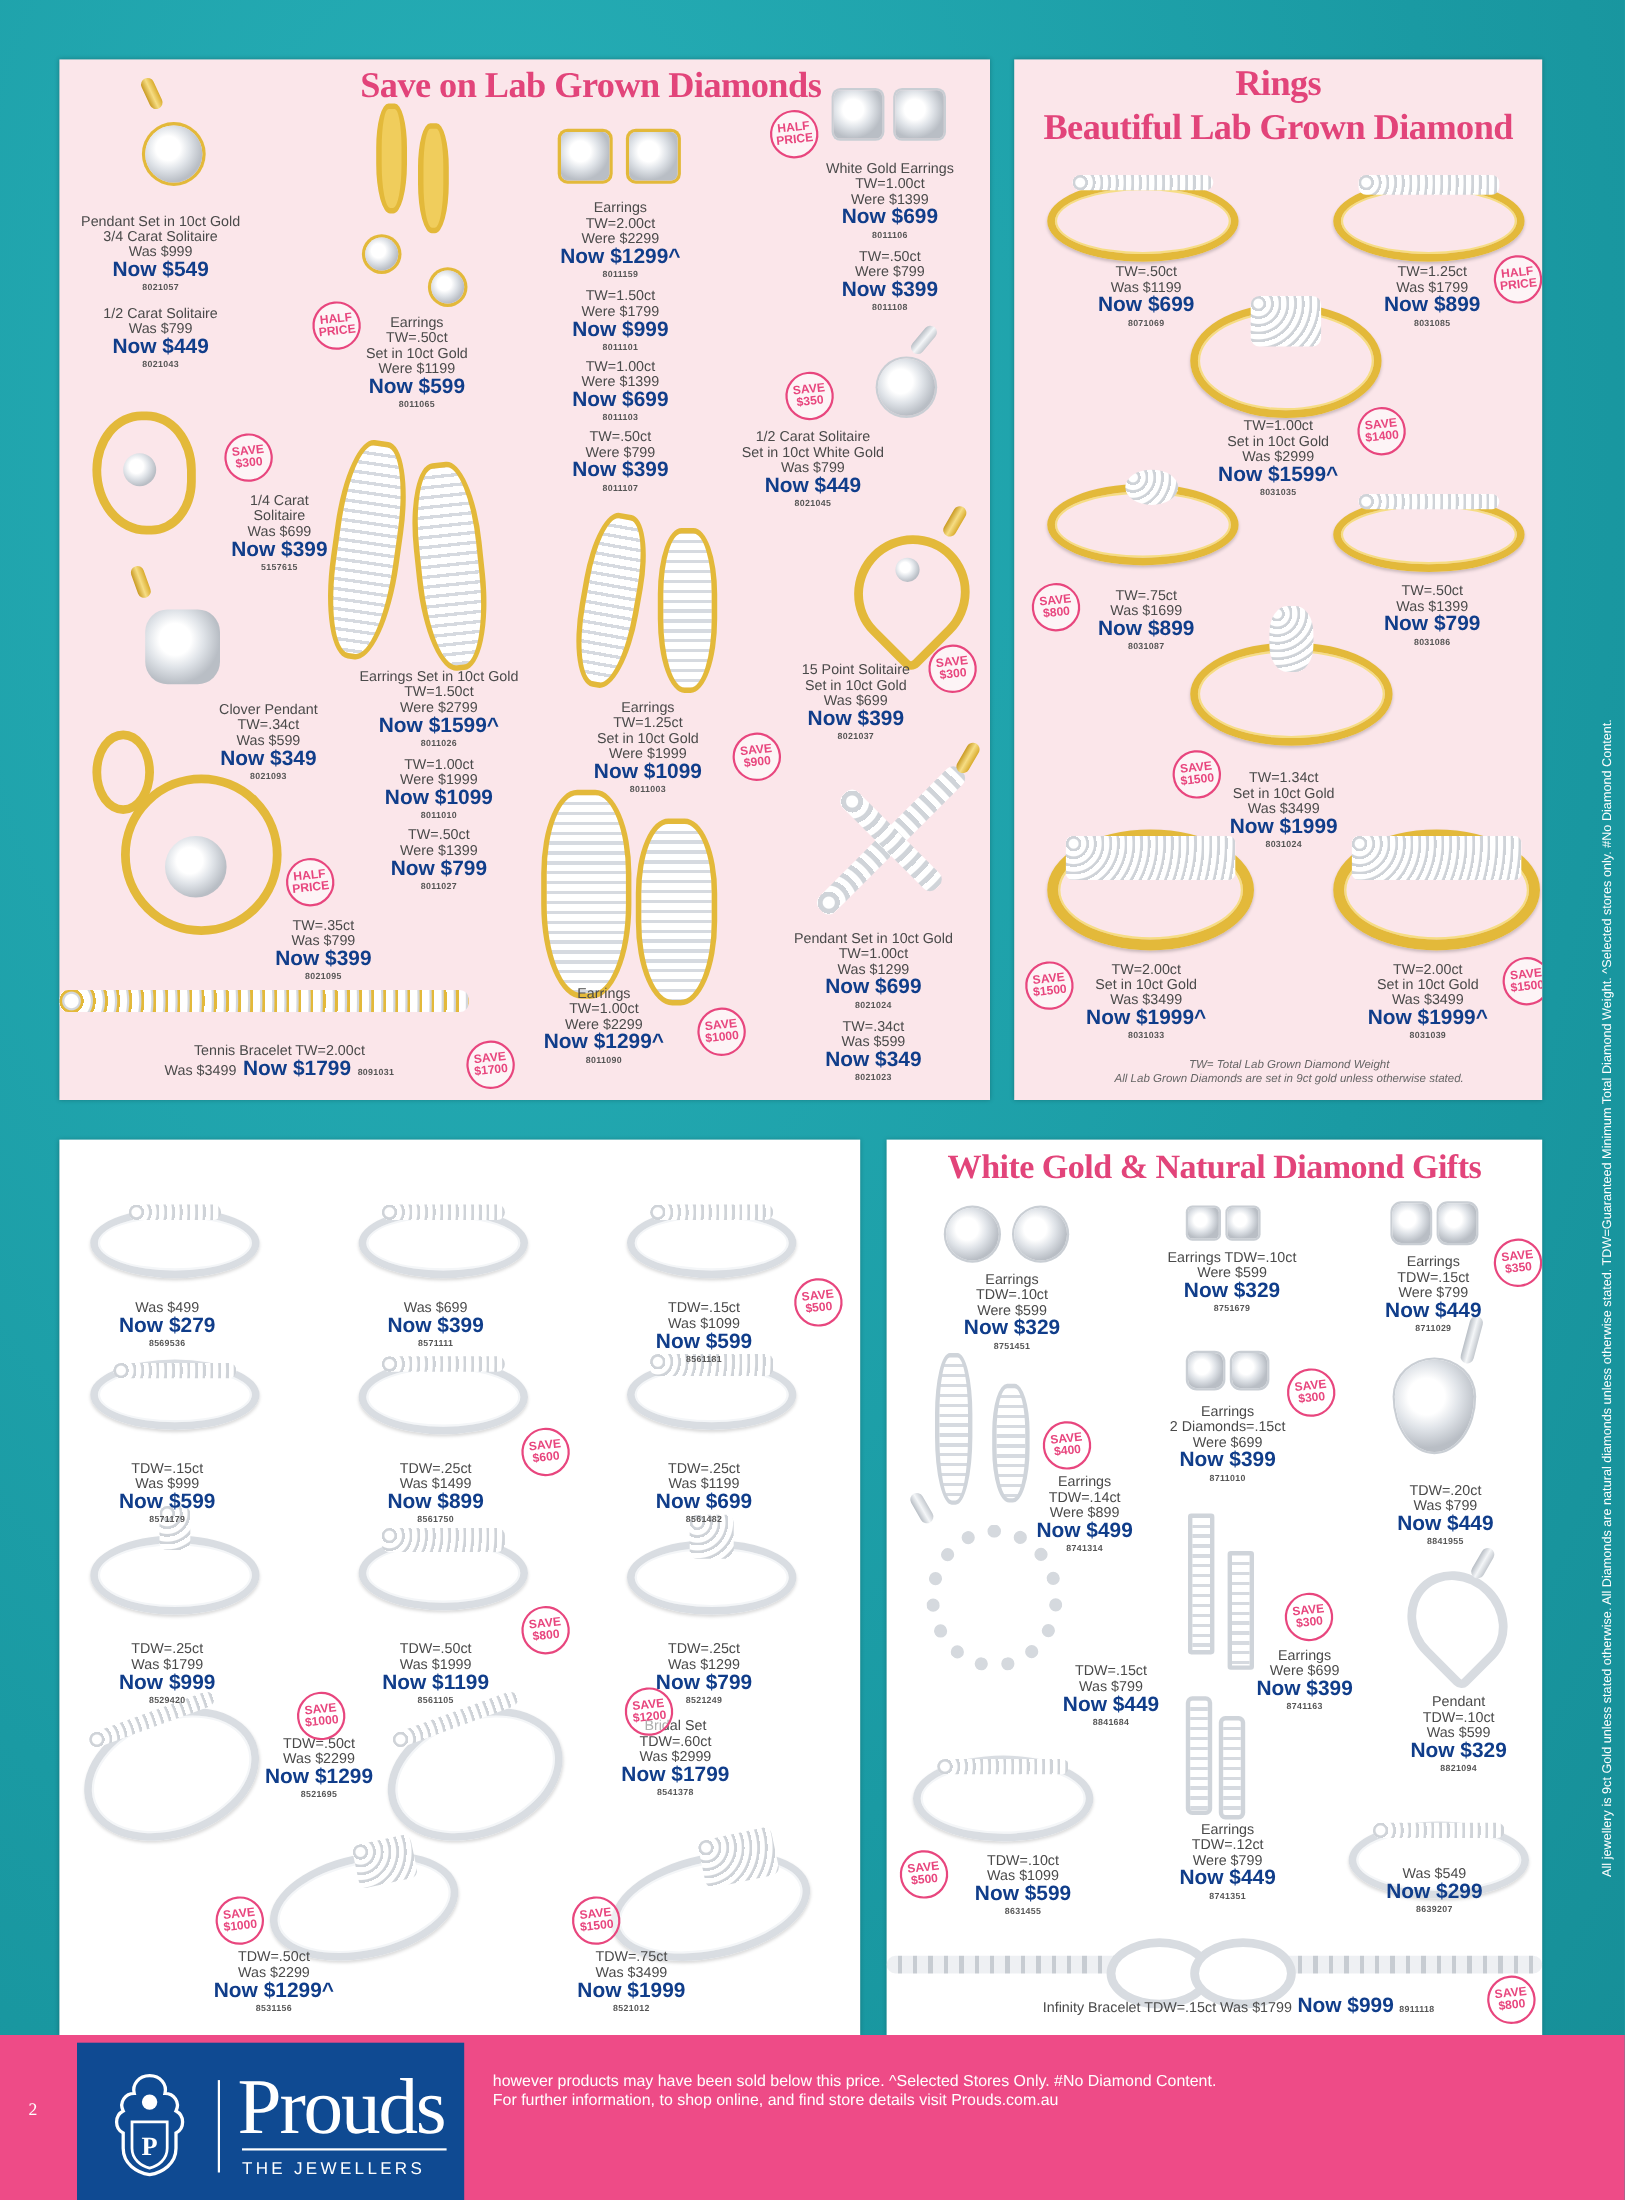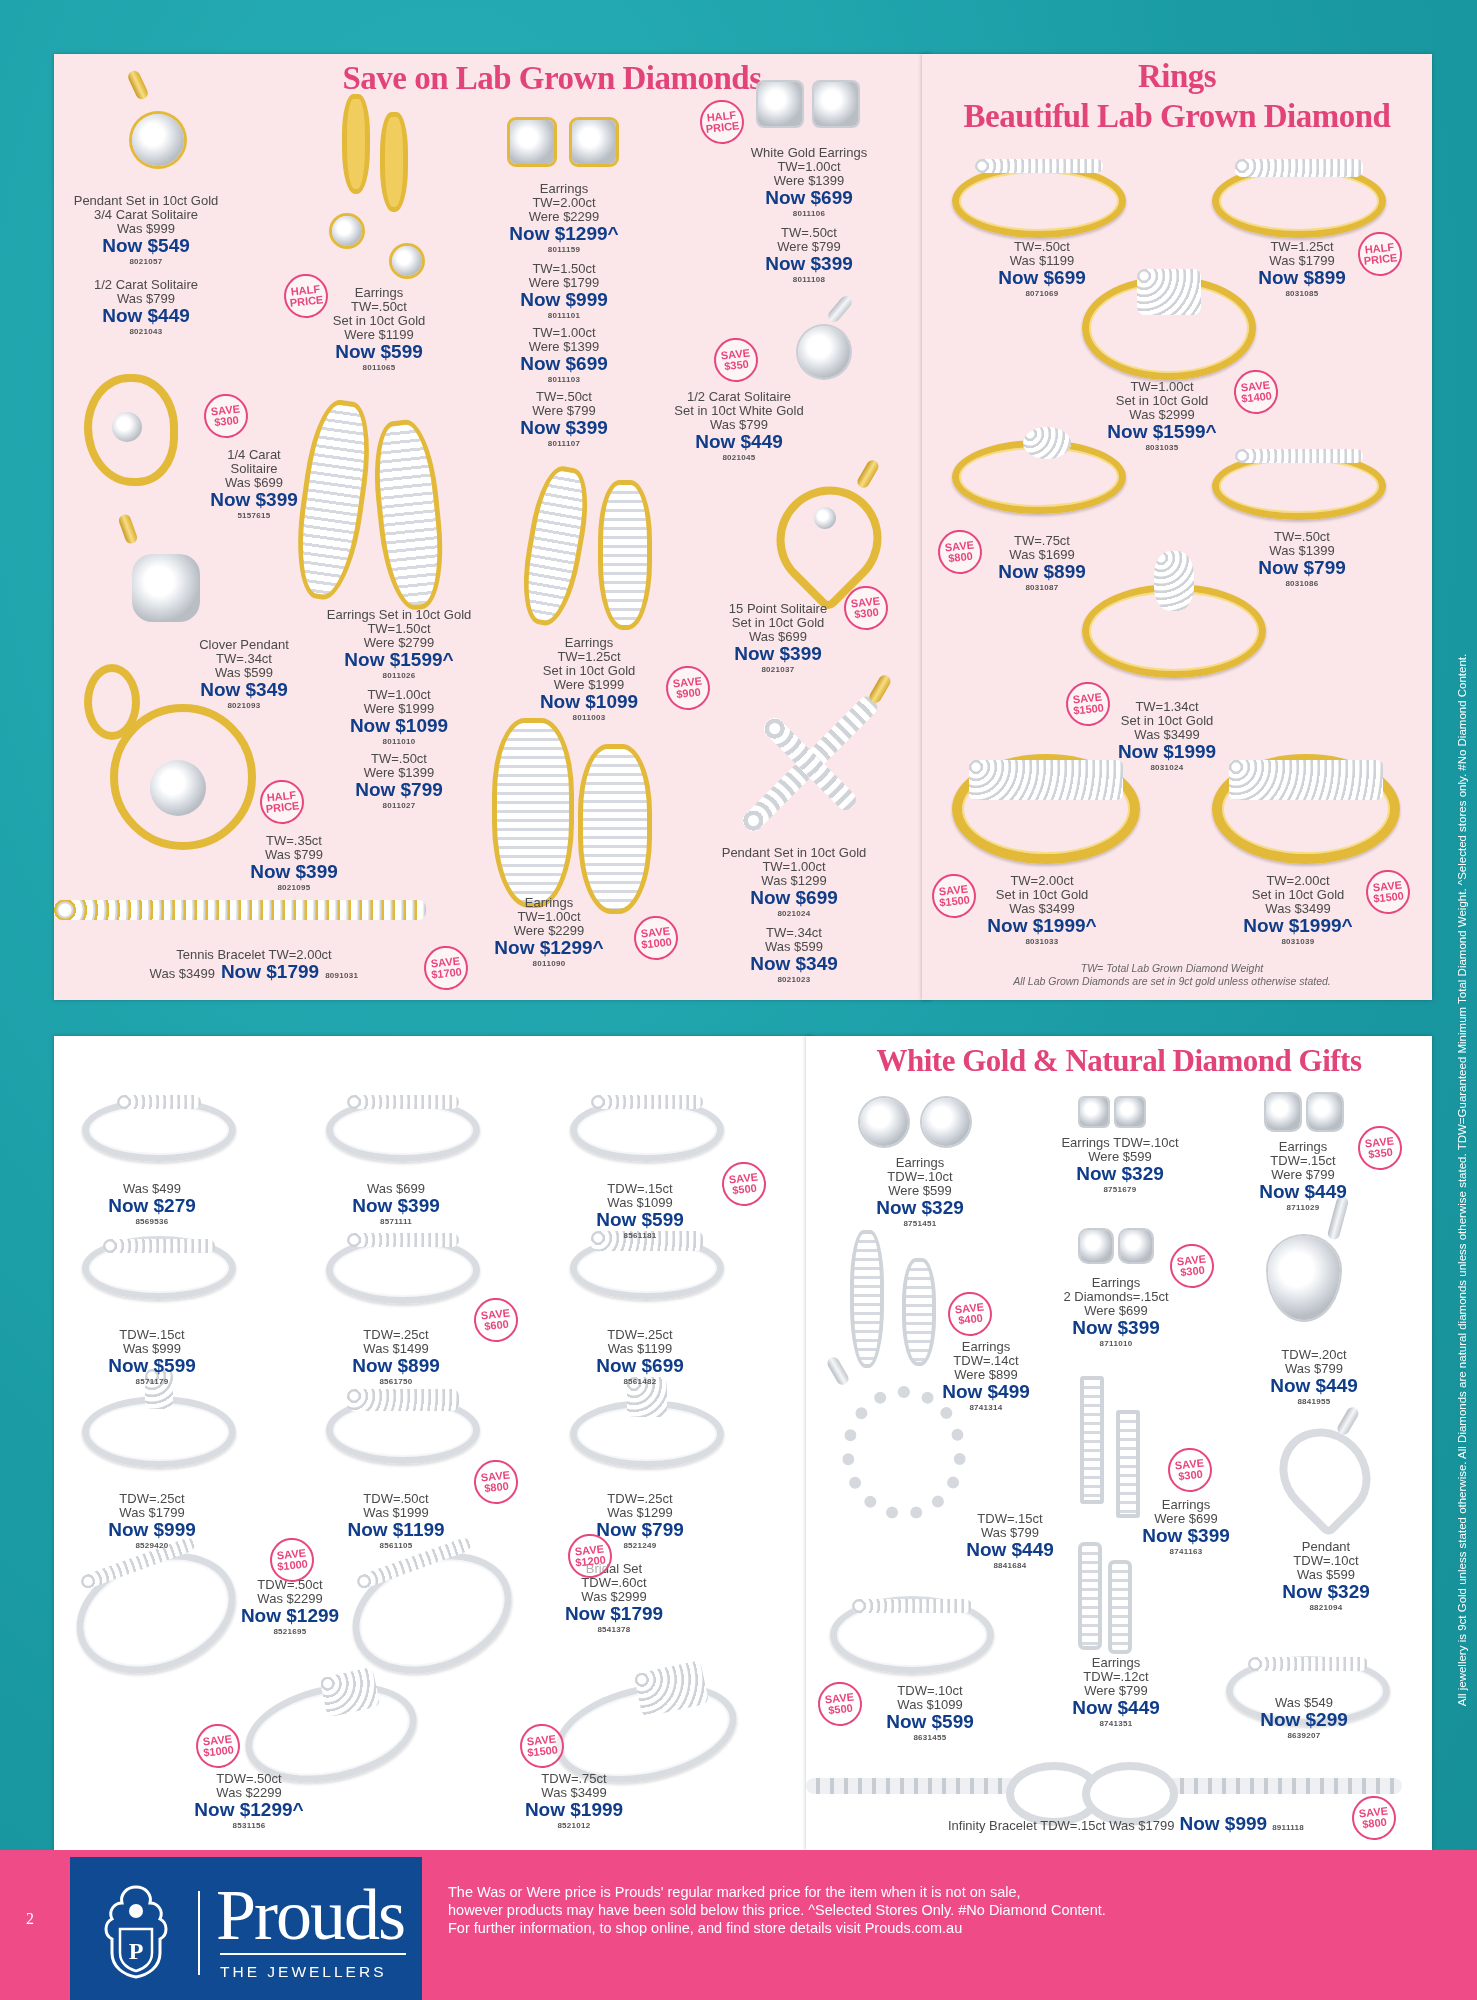--- a/index.html
+++ b/index.html
@@ -2,21 +2,21 @@
 <html><head>
 <meta charset="utf-8">
 <style>
   html, body { margin: 0; padding: 0; }
   body {
     width: 1477px; height: 2000px; position: relative; overflow: hidden;
     background: #1fa6ad;
     font-family: "Liberation Sans", sans-serif;
   }
   .bg-tex { position: absolute; inset: 0; background: radial-gradient(ellipse at 30% 20%, #27b0b8 0%, #1a9aa3 60%, #168e97 100%); }
-  .panel { position: absolute; overflow: hidden; box-shadow: 0 0 4px rgba(0,0,0,0.25); padding-left: 30px; }
+  .panel { position: absolute; overflow: hidden; box-shadow: 0 0 4px rgba(0,0,0,0.25); }
   .panel.pink { background: #fbe6ea; }
   .panel.white { background: #ffffff; }
   .ptitle {
     position: absolute; left: 0; right: 0; text-align: center;
     font-family: "Liberation Serif", serif; font-weight: bold;
     color: #e2447a; letter-spacing: -0.5px;
   }
   .item { position: absolute; text-align: center; color: #4a4a4a; font-size: 13px; line-height: 14px; }
   .item .ln { display: block; white-space: nowrap; }
   .item .now { display: block; color: #103d8a; font-weight: bold; font-size: 19px; line-height: 20px; white-space: nowrap; }
@@ -771,17 +771,16 @@
       <path d="M24 46 L56 46 L56 70 C56 80 48 86 40 88 C32 86 24 80 24 70 Z" fill="none" stroke="#fff" stroke-width="2.5"></path>
       <text x="40" y="76" fill="#fff" font-size="24" font-family="Liberation Serif, serif" text-anchor="middle" font-weight="bold">P</text>
       <circle cx="40" cy="28" r="7" fill="#fff"></circle>
     </svg>
     <div class="logo-divider"></div>
     <div class="logo-word">Prouds</div>
     <div class="logo-rule"></div>
     <div class="logo-sub">THE JEWELLERS</div>
   </div>
   <div class="disclaimer">
-    <span>The Was or Were price is Prouds' regular marked price for the item when it is not on sale,</span>
     <span>however products may have been sold below this price. ^Selected Stores Only.  #No Diamond Content.</span>
     <span>For further information, to shop online, and find store details visit Prouds.com.au</span>
   </div>
 </footer>
 
 </body></html>

